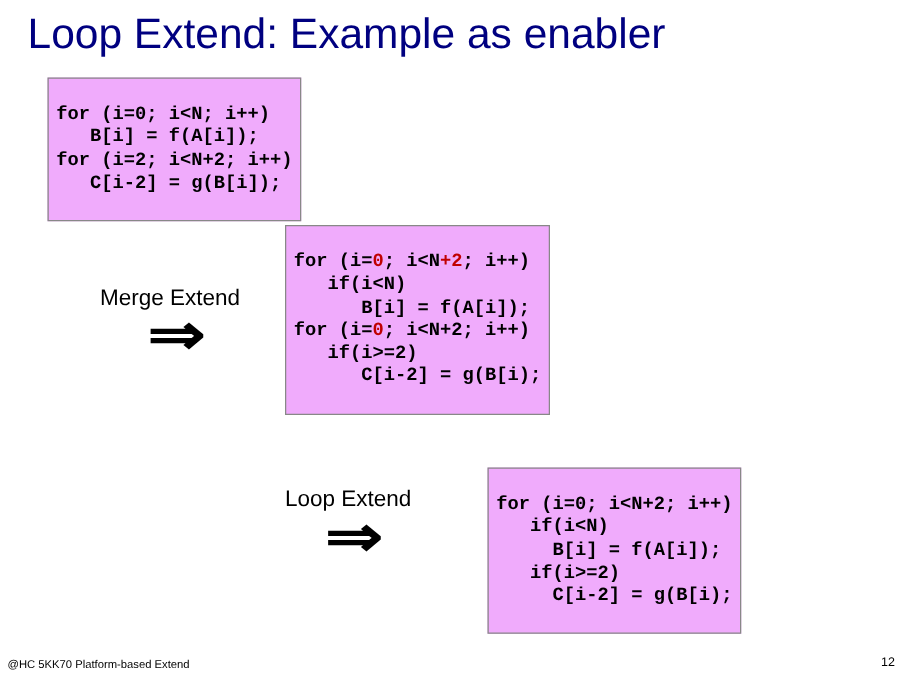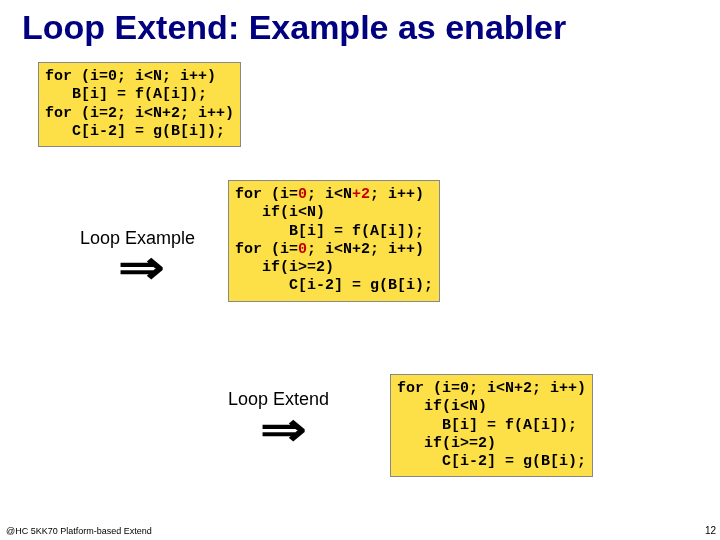--- a/index.html
+++ b/index.html
@@ -8,30 +8,30 @@
     height: 540px;
     background: #ffffff;
     font-family: Arial, Helvetica, sans-serif;
     position: relative;
     overflow: hidden;
   }
   .slide-title {
     font-size: 34px;
     color: #000080;
     padding: 8px 0 14px 22px;
-    font-weight: bold;
+    font-weight: normal;
   }
   .code-box {
     border: 1px solid #888;
-    background: #fde047;
+    background: #f0abfc;
     font-family: "Courier New", monospace;
     font-weight: bold;
     white-space: pre;
     position: absolute;
-    padding: 5px 6px;
+    padding: 20px 6px;
     line-height: 1.22;
   }
   .code-box .hl { color: #c00000; }
   #box1 {
     left: 38px;
     top: 62px;
     font-size: 15px;
   }
   #box2 {
     left: 228px;
@@ -78,21 +78,21 @@
 </head>
 <body>
 
 <h1 class="slide-title">Loop Extend: Example as enabler</h1>
 
 <div id="box1" class="code-box">for (i=0; i&lt;N; i++)
    B[i] = f(A[i]);
 for (i=2; i&lt;N+2; i++)
    C[i-2] = g(B[i]);</div>
 
-<div id="label1" class="step-label">Loop Example</div>
+<div id="label1" class="step-label">Merge Extend</div>
 <div id="arrow1" class="arrow">⇒</div>
 
 <div id="box2" class="code-box"><span>for (i=</span><span class="hl">0</span><span>; i&lt;N</span><span class="hl">+2</span><span>; i++)
    if(i&lt;N)
       B[i] = f(A[i]);
 for (i=</span><span class="hl">0</span><span>; i&lt;N+2; i++)
    if(i&gt;=2)
       C[i-2] = g(B[i);</span></div>
 
 <div id="label2" class="step-label">Loop Extend</div>

